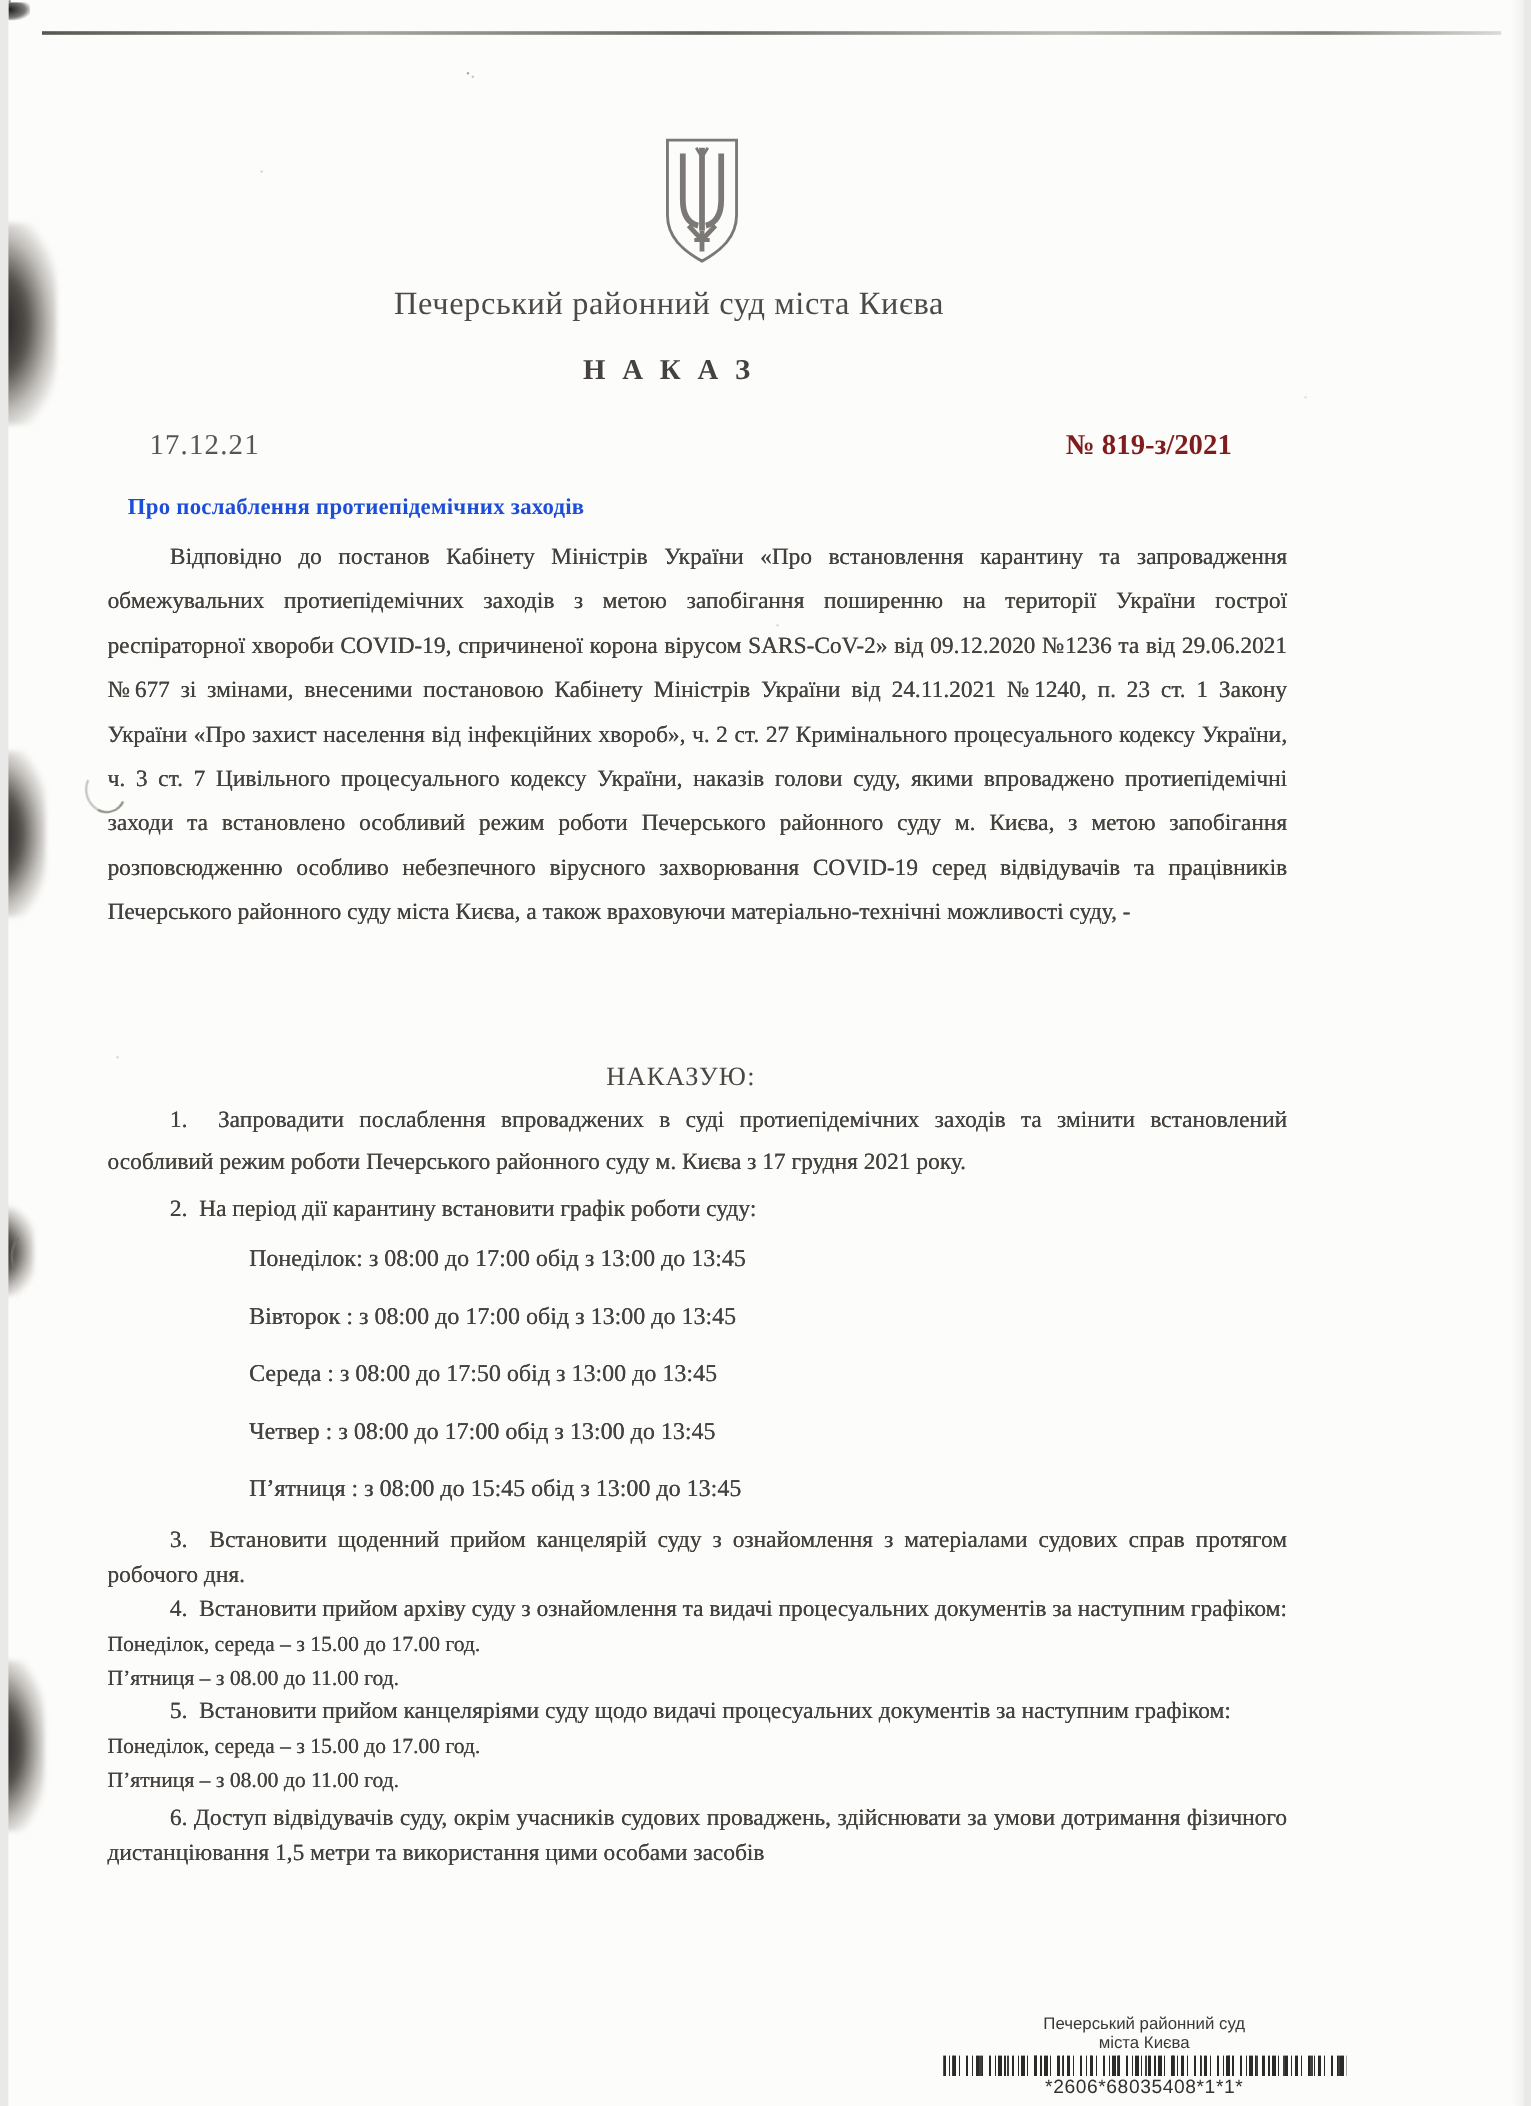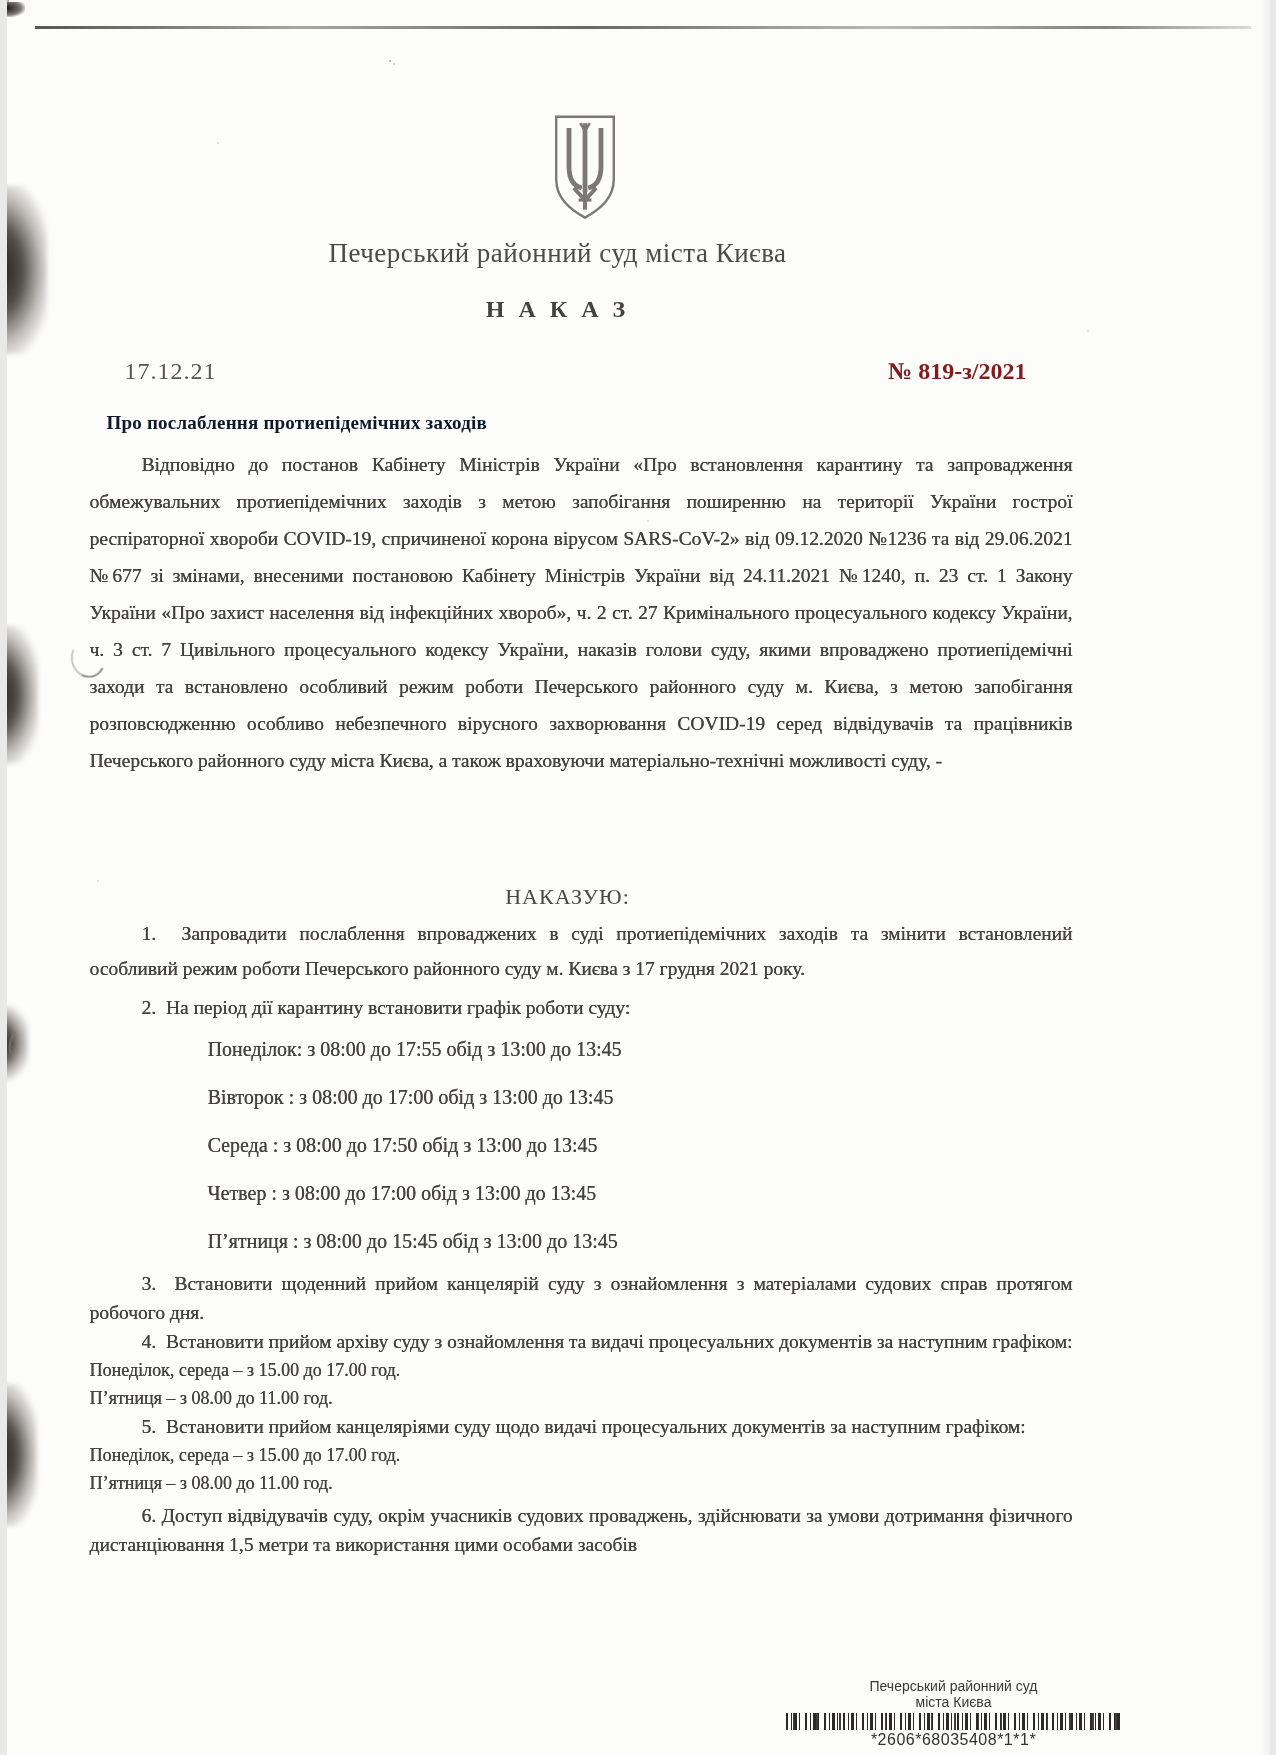--- a/index.html
+++ b/index.html
@@ -73,21 +73,21 @@
     letter-spacing: 4px; color: #44413e;
   }
   .meta-row {
     position: absolute; top: 358px; left: 118px; width: 902px;
     display: flex; justify-content: space-between; align-items: baseline;
   }
   .doc-date { font-size: 24px; color: #59554f; letter-spacing: 1px; font-family: Liberation Serif, serif; }
   .doc-number { font-size: 24px; font-weight: bold; color: #7f1d1d; }
   .subject {
     position: absolute; top: 412px; left: 100px;
-    font-size: 19px; font-weight: bold; color: #0f172a; letter-spacing: .2px;
+    font-size: 19px; font-weight: bold; color: #1d4ed8; letter-spacing: .2px;
   }
   
   .preamble {
     position: absolute; top: 446px; left: 83px; width: 983px;
     font-size: 19.5px; line-height: 37px; text-align: justify;
     text-indent: 52px; color: #45423e;
     text-shadow: .2px 0 0 currentColor;
   }
   .resolution-heading {
     position: absolute; top: 884px; left: 83px; width: 956px;
@@ -162,21 +162,21 @@
 
   <div class="preamble">Відповідно до постанов Кабінету Міністрів України «Про встановлення карантину та запровадження обмежувальних протиепідемічних заходів з метою запобігання поширенню на території України гострої респіраторної хвороби COVID-19, спричиненої корона вірусом SARS-CoV-2» від 09.12.2020 №1236 та від 29.06.2021 №677 зі змінами, внесеними постановою Кабінету Міністрів України від 24.11.2021 №1240, п. 23 ст. 1 Закону України «Про захист населення від інфекційних хвороб», ч. 2 ст. 27 Кримінального процесуального кодексу України, ч. 3 ст. 7 Цивільного процесуального кодексу України, наказів голови суду, якими впроваджено протиепідемічні заходи та встановлено особливий режим роботи Печерського районного суду м. Києва, з метою запобігання розповсюдженню особливо небезпечного вірусного захворювання COVID-19 серед відвідувачів та працівників Печерського районного суду міста Києва, а також враховуючи матеріально-технічні можливості суду, -</div>
 
   <div class="resolution-heading">НАКАЗУЮ:</div>
 
   <div class="orders">
     <p class="order">1.&nbsp;&nbsp;Запровадити послаблення впроваджених в суді протиепідемічних заходів та змінити встановлений особливий режим роботи Печерського районного суду м. Києва з 17 грудня 2021 року.</p>
     <p class="order mt">2.&nbsp;&nbsp;На період дії карантину встановити графік роботи суду:</p>
 
     <div class="schedule">
-      <p>Понеділок: з 08:00 до 17:55 обід з 13:00 до 13:45</p>
+      <p>Понеділок: з 08:00 до 17:00 обід з 13:00 до 13:45</p>
       <p>Вівторок : з 08:00 до 17:00 обід з 13:00 до 13:45</p>
       <p>Середа : з 08:00 до 17:50 обід з 13:00 до 13:45</p>
       <p>Четвер : з 08:00 до 17:00 обід з 13:00 до 13:45</p>
       <p>П’ятниця : з 08:00 до 15:45 обід з 13:00 до 13:45</p>
     </div>
 
     <p class="order tight">3.&nbsp;&nbsp;Встановити щоденний прийом канцелярій суду з ознайомлення з матеріалами судових справ протягом робочого дня.</p>
     <p class="order tight">4.&nbsp;&nbsp;Встановити прийом архіву суду з ознайомлення та видачі процесуальних документів за наступним графіком:</p>
     <div class="sublist">
       <p>Понеділок, середа – з 15.00 до 17.00 год.</p>

